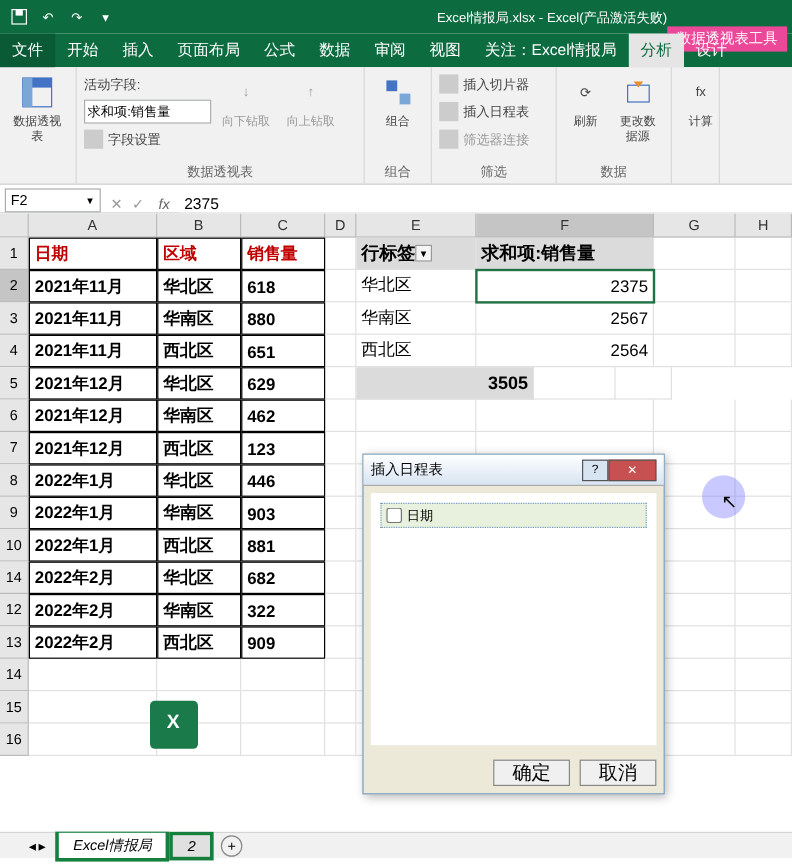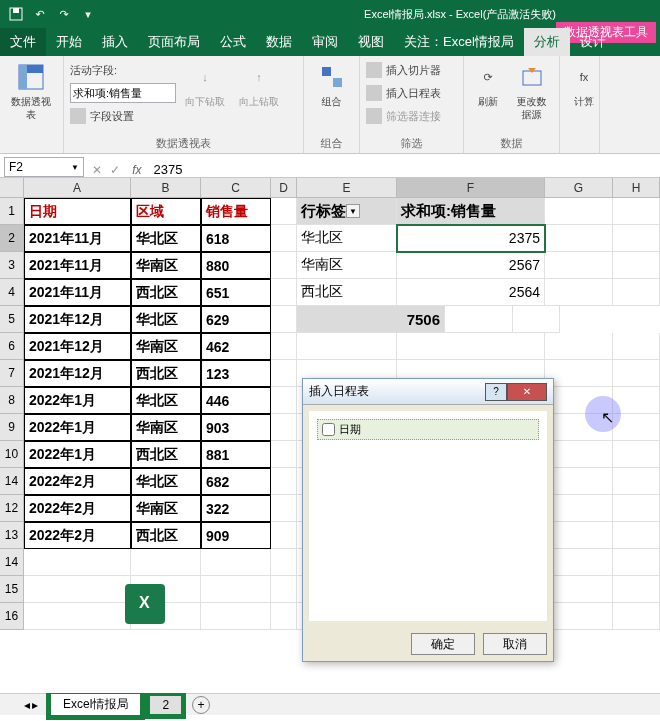--- a/index.html
+++ b/index.html
@@ -55,25 +55,25 @@
 .dd-arrow { width: 14px; height: 14px; border: 1px solid #999; background: #f4f4f4; display: flex; align-items: center; justify-content: center; font-size: 8px; }
 
 .dialog { position: absolute; left: 302px; top: 378px; width: 252px; background: #ece9d8; border: 1px solid #7b9ebd; box-shadow: 2px 2px 8px rgba(0,0,0,0.3); font-size: 12px; z-index: 20; }
 .dlg-title { background: linear-gradient(#fff, #d7e4f2); height: 26px; display: flex; align-items: center; padding: 0 6px; justify-content: space-between; border-bottom: 1px solid #aaa; }
 .dlg-title-btns { display: flex; gap: 0; }
 .dlg-tbtn { width: 22px; height: 18px; border: 1px solid #555; background: #d7e4f2; display: flex; align-items: center; justify-content: center; font-size: 10px; }
 .dlg-tbtn.close { background: #c75050; color: #fff; width: 40px; }
 .dlg-body { background: #fff; margin: 6px; height: 210px; padding: 8px; }
 .dlg-item { border: 1px dotted #7b9ebd; background: #e8f0de; padding: 2px 4px; display: flex; align-items: center; gap: 4px; font-size: 11px; }
 .dlg-footer { padding: 6px; display: flex; justify-content: flex-end; gap: 8px; }
-.dlg-btn { width: 64px; height: 22px; border: 1px solid #888; background: #f0f0f0; font-size: 12px; cursor: pointer; }
+.dlg-btn { width: 64px; height: 22px; border: 1px solid #888; background: #f0f0f0; font-size: 16px; cursor: pointer; }
 
 .sheet-tabs { height: 22px; background: #f1f1f1; border-top: 1px solid #ccc; display: flex; align-items: center; font-size: 12px; padding-left: 24px; }
 .sheet-nav { display: flex; gap: 2px; margin-right: 8px; }
-.sheet-tab { padding: 2px 12px; border: 5px solid #15803d; background: #fff; cursor: pointer; }
+.sheet-tab { padding: 2px 12px; border: 3px solid #15803d; background: #fff; cursor: pointer; font-style: italic; }
 .sheet-tab.inactive { background: #e0e0e0; }
 .sheet-add { width: 18px; height: 18px; border: 1px solid #888; border-radius: 50%; display: flex; align-items: center; justify-content: center; margin-left: 6px; }
 
 .cursor-mark { position: absolute; left: 585px; top: 396px; z-index: 30; }
 .cursor-circle { width: 36px; height: 36px; border-radius: 50%; background: rgba(120,120,255,0.4); }
 .cursor-arrow { position: absolute; left: 16px; top: 12px; font-size: 16px; color: #000; }
 
 .logo-img { width: 80px; height: 52px; display: flex; align-items: center; justify-content: center; }
 .logo-body { width: 40px; height: 40px; background: #1a7a4a; border-radius: 4px; position: relative; }
 .logo-body::before { content: "X"; position: absolute; color: #fff; font-weight: bold; left: 14px; top: 10px; }
@@ -279,21 +279,21 @@
         <div class="cell cF num-r">2564</div>
         <div class="cell cG"></div>
         <div class="cell cH"></div>
       </div>
       <div class="row">
         <div class="row-h">5</div>
         <div class="cell cA header-cell bordered">2021年12月</div>
         <div class="cell cB header-cell bordered">华北区</div>
         <div class="cell cC header-cell bordered">629</div>
         <div class="cell cD"></div>
-        <div class="cell cF pvlabel num-r pvgray">7506</div>
+        <div class="cell cF pvlabel num-r pvgray">3505</div>
         <div class="cell cG"></div>
         <div class="cell cH"></div>
       </div>
       <div class="row">
         <div class="row-h">6</div>
         <div class="cell cA header-cell bordered">2021年12月</div>
         <div class="cell cB header-cell bordered">华南区</div>
         <div class="cell cC header-cell bordered">462</div>
         <div class="cell cD"></div>
         <div class="cell cE"></div>

